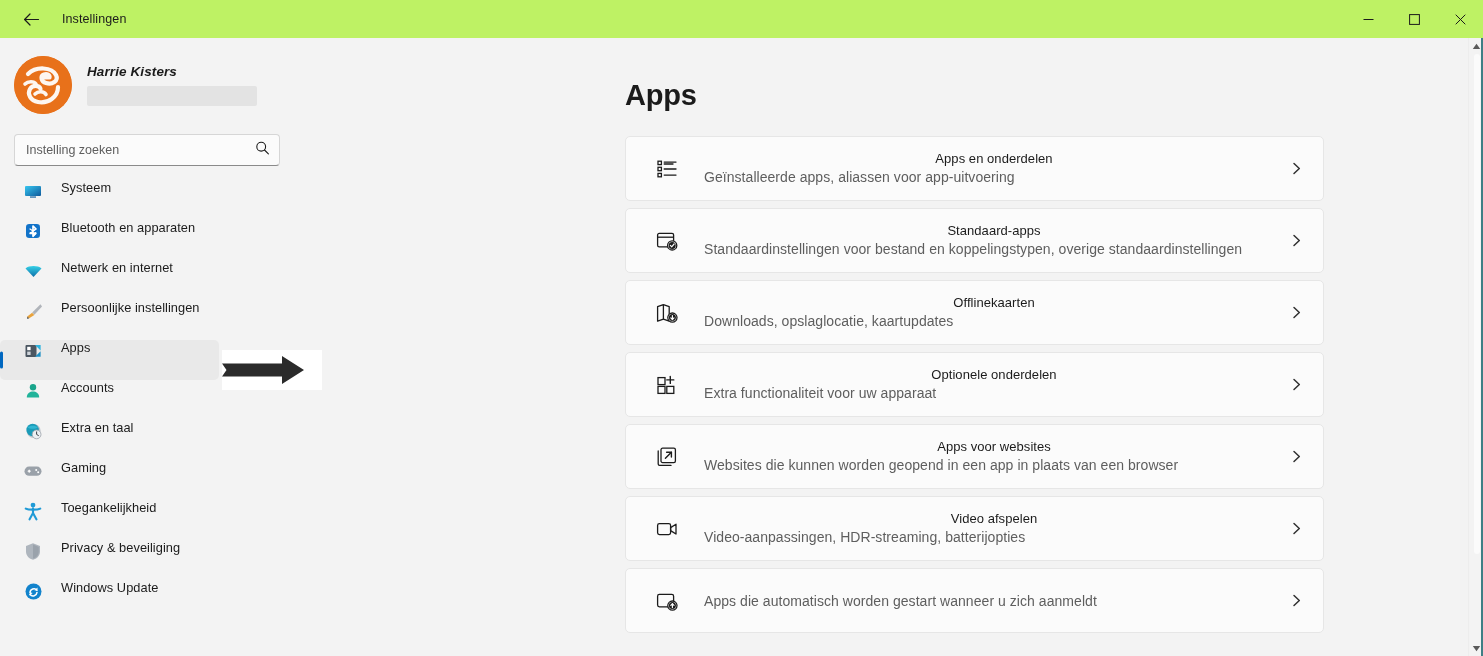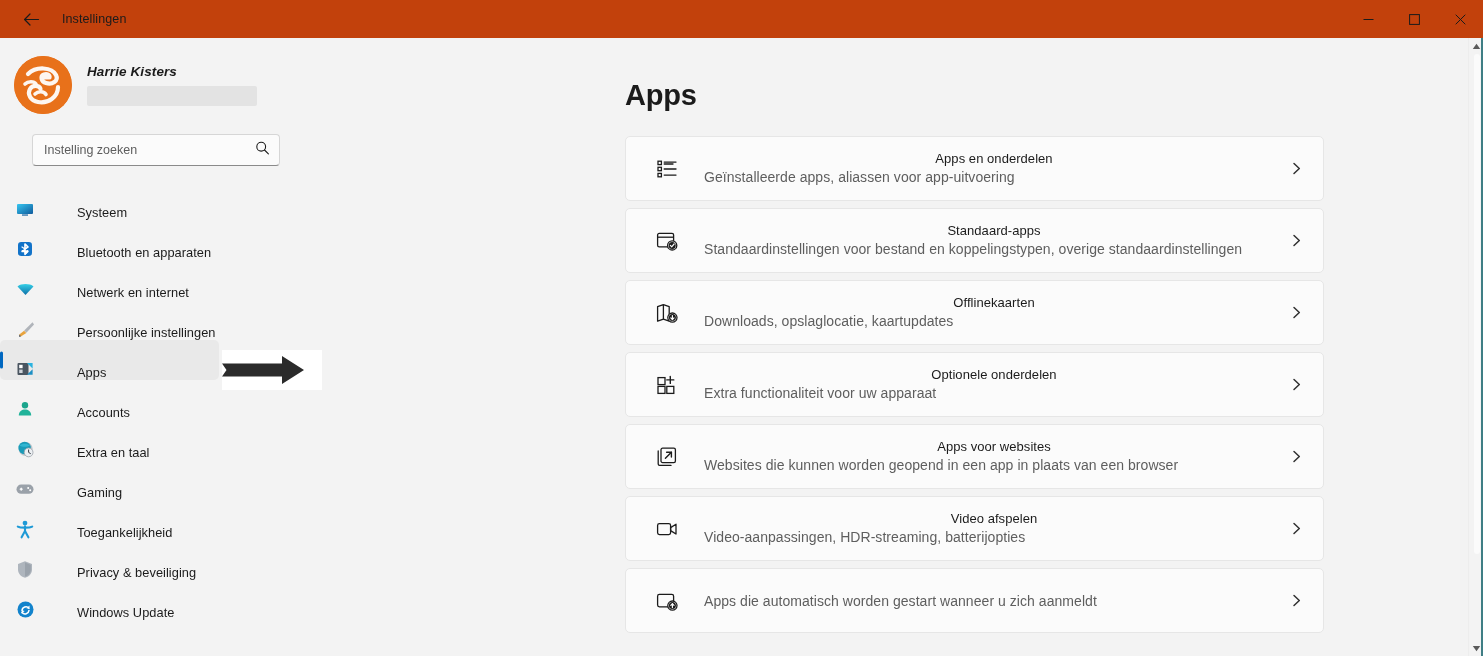--- a/index.html
+++ b/index.html
@@ -8,21 +8,21 @@
     font-family:"Liberation Sans", sans-serif;
     background:#f3f3f3;
     color:#1b1b1b;
     -webkit-font-smoothing:antialiased;
   }
   .window { position:relative; width:1483px; height:656px; background:#f3f3f3; display:flex; flex-direction:column; }
 
   
   .titlebar {
     height:38px; flex:0 0 38px; display:flex; align-items:center;
-    background:#c2410c; position:relative; z-index:20;
+    background:#bef264; position:relative; z-index:20;
   }
   .back-btn {
     width:34px; height:30px; margin-left:14px;
     display:flex; align-items:center; justify-content:center;
     border-radius:5px; cursor:pointer;
   }
   .back-btn svg { display:block; }
   .title-text {
     font-size:12.5px; color:#1b1b1b; margin-left:14px; letter-spacing:.1px;
   }
@@ -45,40 +45,39 @@
     width:58px; height:58px; border-radius:50%; flex:0 0 58px;
     background:#e8711a; position:relative; overflow:hidden;
   }
   .avatar svg { position:absolute; left:0; top:0; }
   .profile-meta { margin-left:15px; }
   .profile-name { font-size:13.5px; font-weight:bold; color:#1b1b1b; letter-spacing:.1px; }
   .profile-sub {
     margin-top:7px; width:170px; height:20px; background:#e3e3e3; border-radius:2px;
   }
 
-  .searchwrap { padding:16px 25px 0 32px; }
+  .searchwrap { padding:16px 25px 0 14px; }
   .searchbox {
     position:relative; height:32px; background:#fbfbfb;
     border:1px solid #d6d6d6; border-bottom:1px solid #8a8a8a;
     border-radius:4px; display:flex; align-items:center;
   }
   .searchbox input {
     border:0; outline:0; background:transparent; flex:1;
     font-family:"Liberation Sans", sans-serif; font-size:12.5px;
     color:#1b1b1b; padding:0 30px 0 11px;
   }
   .searchbox input::placeholder { color:#5d5d5d; }
   .search-icon { position:absolute; right:9px; top:50%; transform:translateY(-50%); }
 
   .navlist { margin-top:14px; padding-right:86px; }
   .navitem {
-    position:relative; display:flex; align-items:flex-end;
-    height:40px; padding-left:6px; border-radius:5px; cursor:pointer;
+    position:relative; display:flex; align-items:flex-start;
+    height:40px; padding-left:14px; border-radius:5px; cursor:pointer;
     margin-bottom:0px;
-    gap:24px;
   }
   .navitem.active { background:#e9e9e9; }
   .navitem.active::before {
     content:""; position:absolute; left:0px; top:50%; transform:translateY(-50%);
     width:3px; height:17px; background:#0067c0; border-radius:2px;
   }
   .navicon {
     width:22px; height:22px; flex:0 0 22px; margin-left:8px;
     display:flex; align-items:center; justify-content:center;
   }

